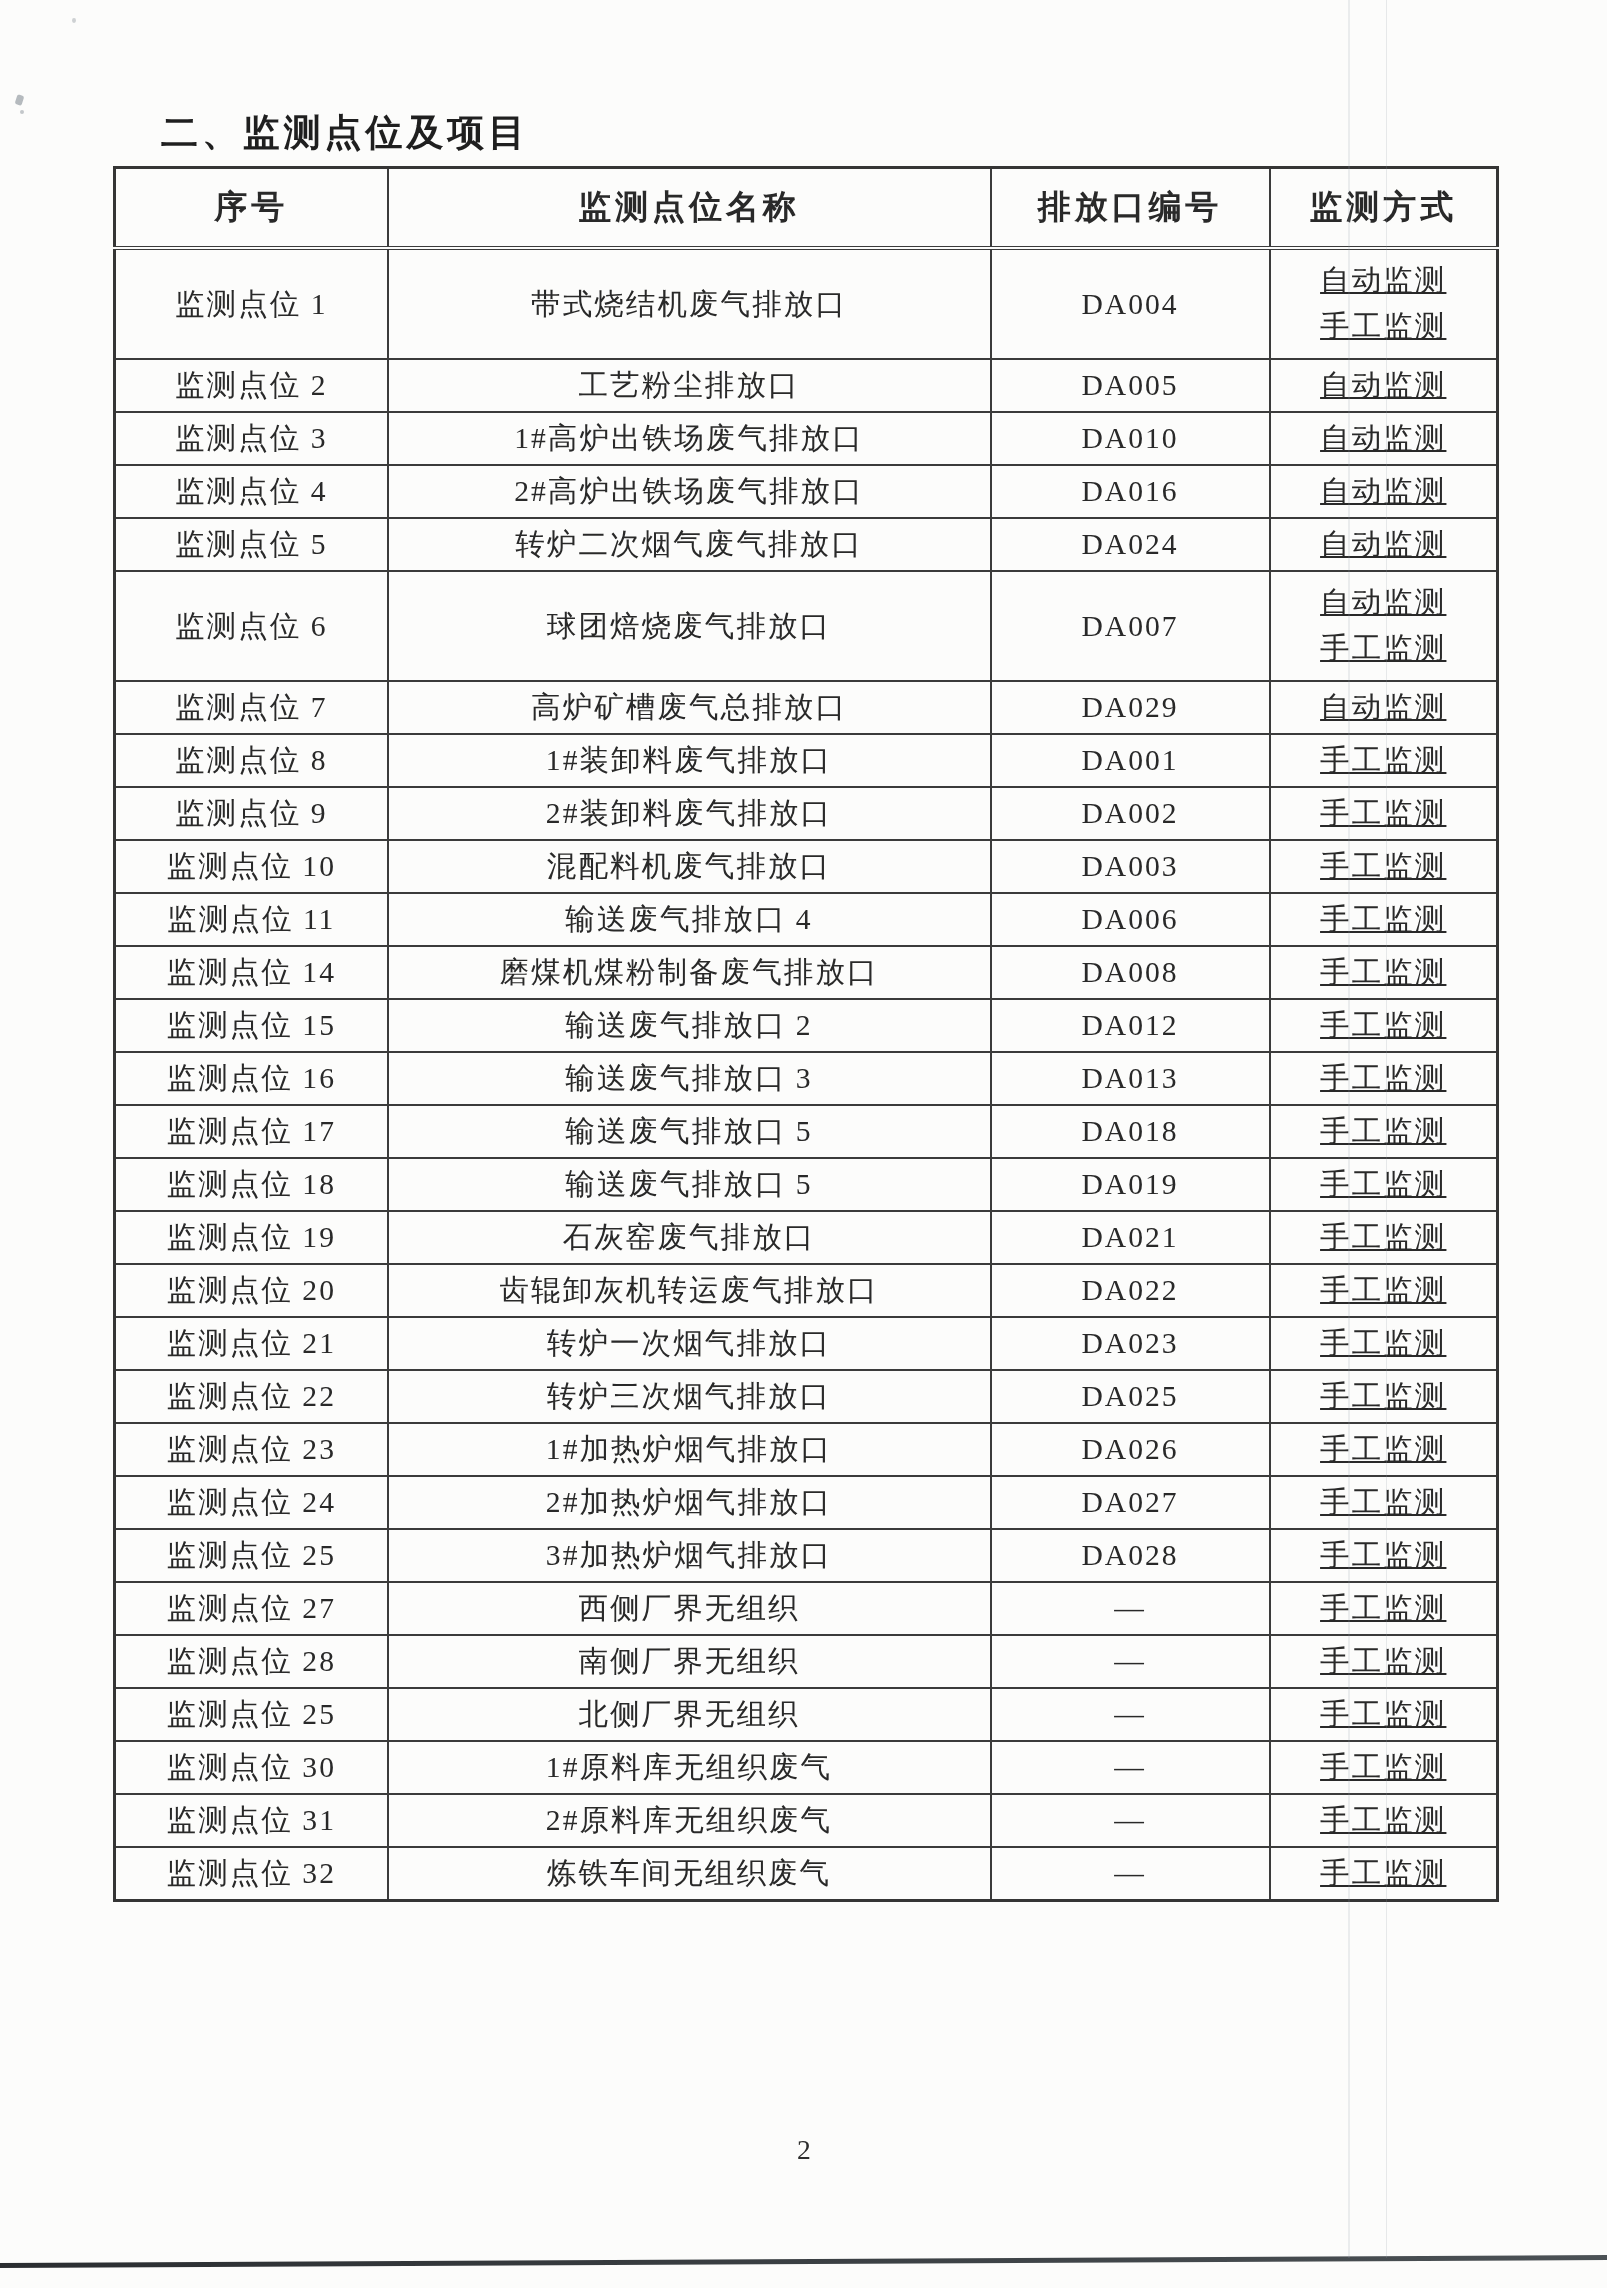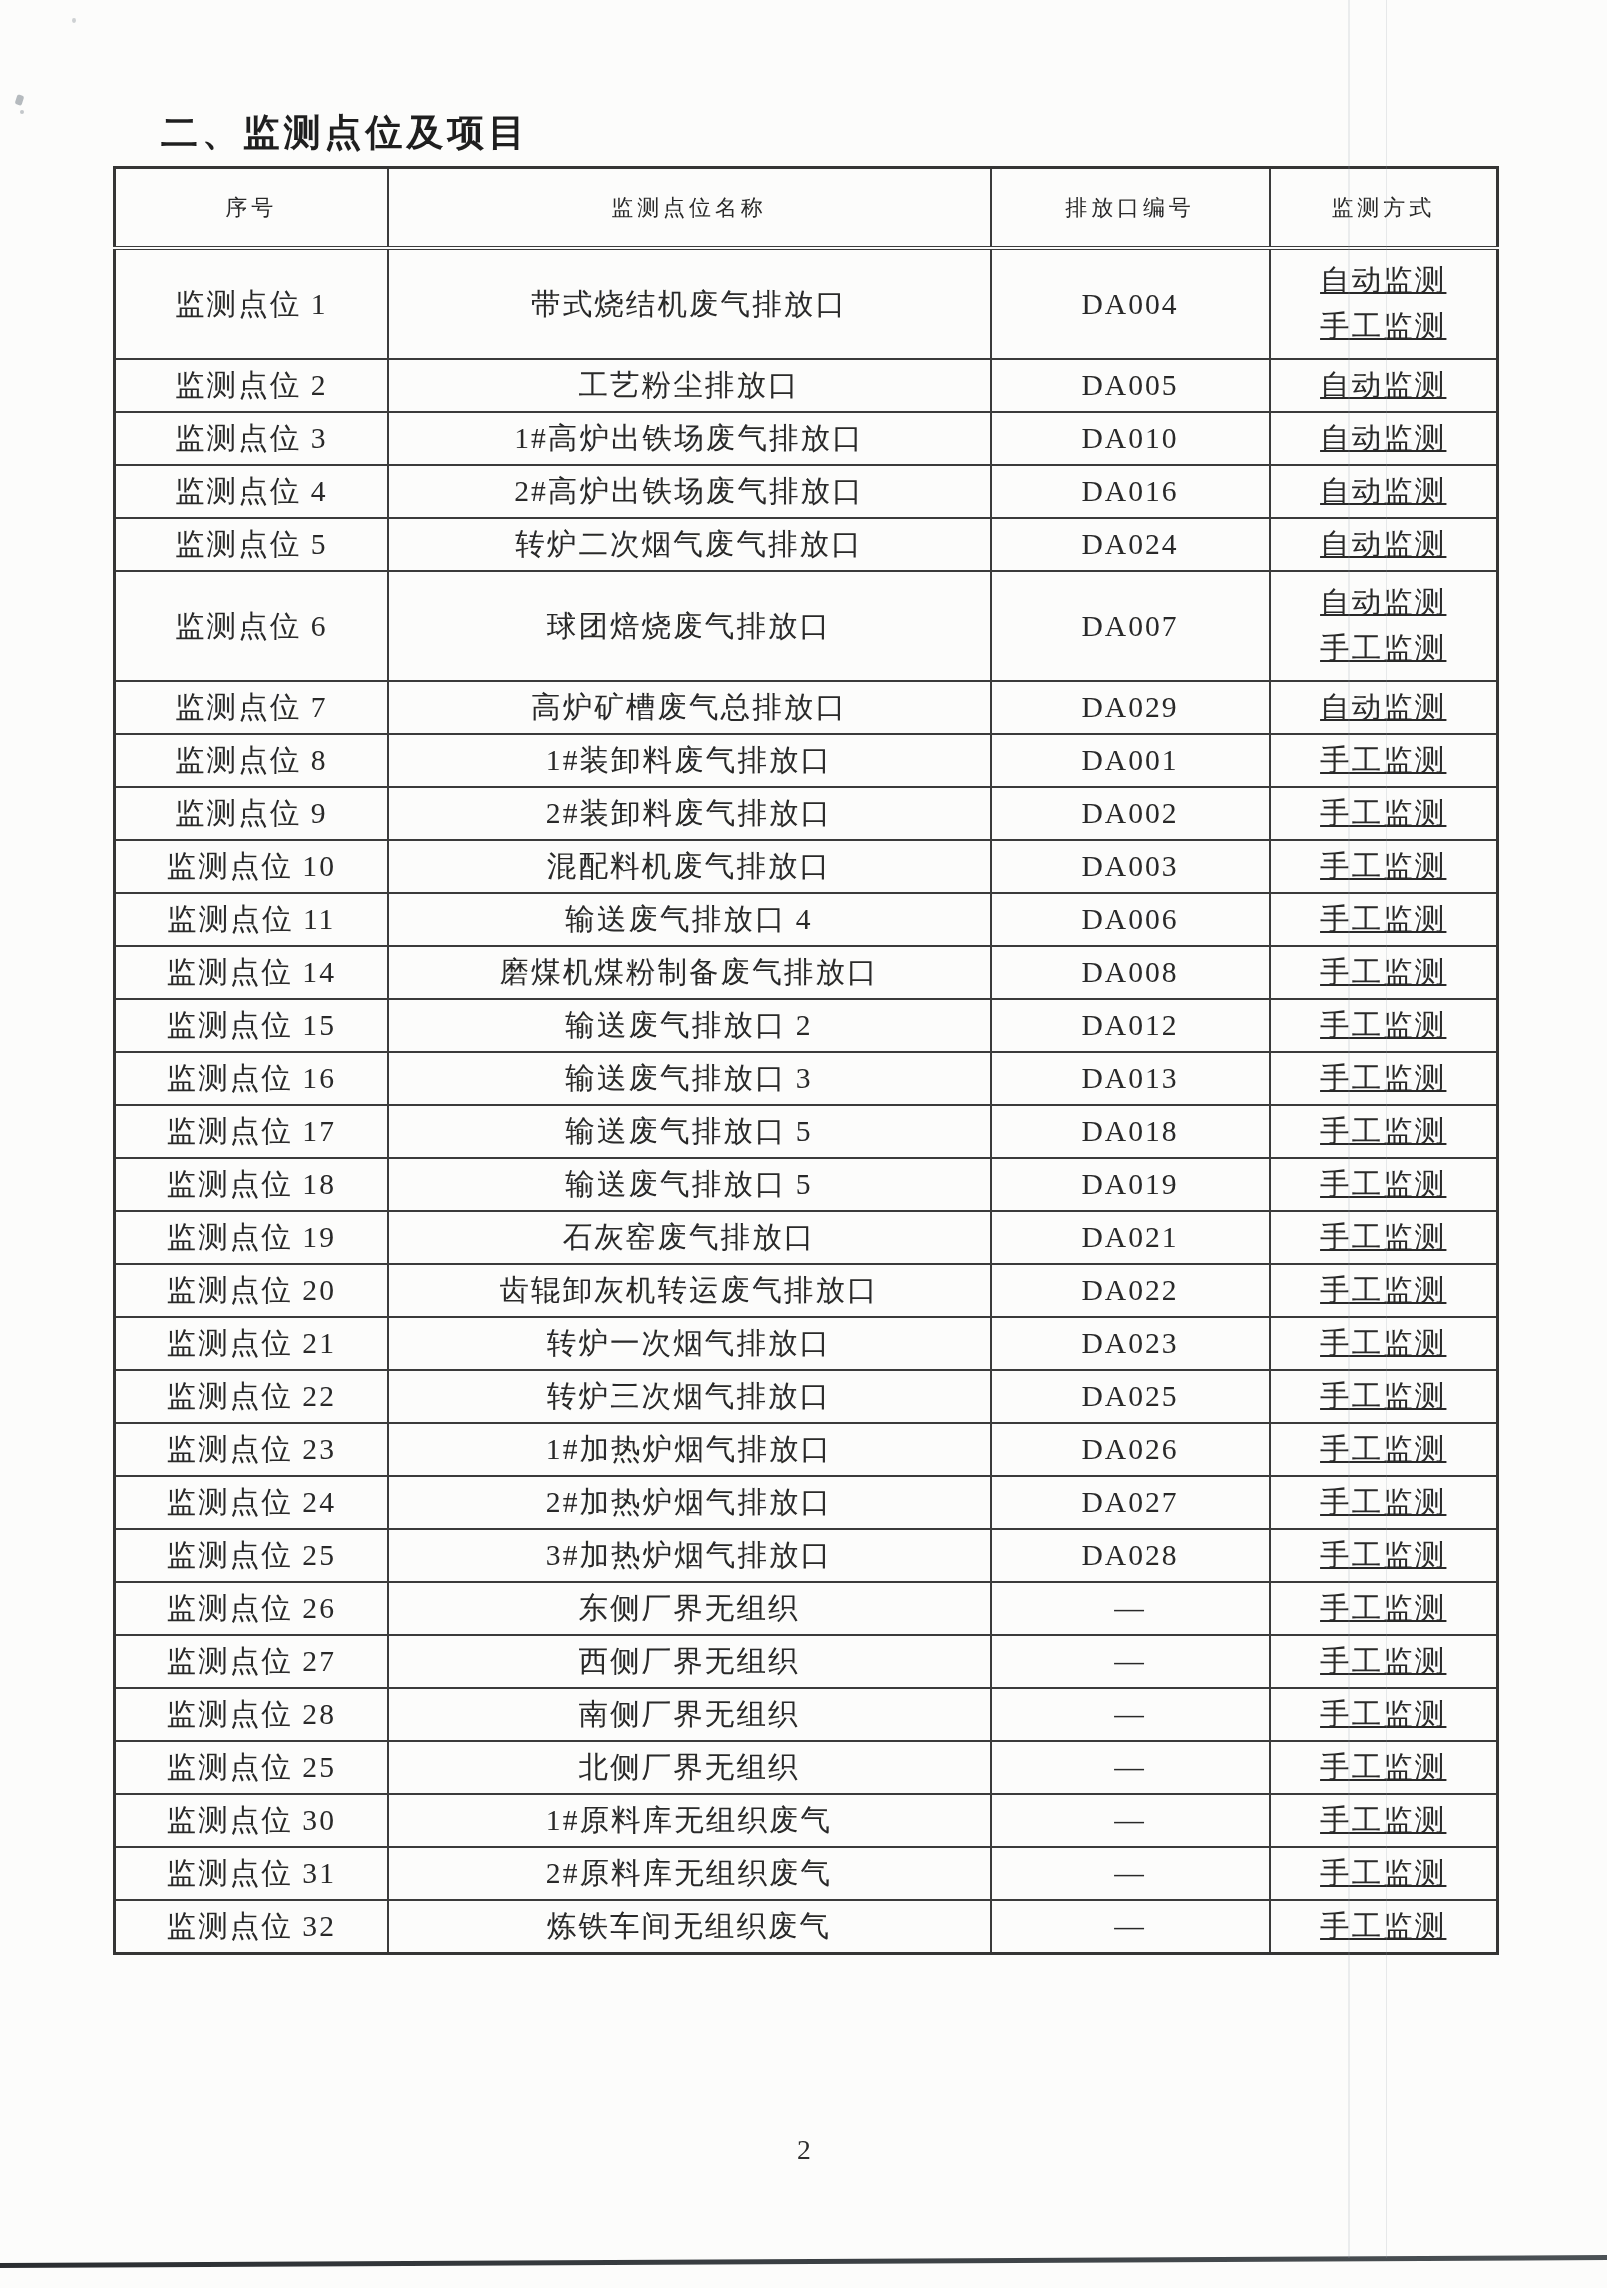--- a/index.html
+++ b/index.html
@@ -49,22 +49,22 @@
     letter-spacing: 2px;
     color: #292929;
     padding: 0 3.9px;
     overflow: hidden;
   }
   .monitoring-table {
     border: 3px solid #353535;
   }
   .monitoring-table thead th {
     height: 77px;
-    font-size: 22px;
-    font-weight: normal;
+    font-size: 33px;
+    font-weight: bold;
     letter-spacing: 3.9px;
     border-bottom: 4.9px double #3b3b3b;
   }
   .monitoring-table tbody tr td { height: 51px; }
   .monitoring-table tbody tr.row-tall td { height: 108px; }
   .c-method {
     white-space: pre-line;
     line-height: 1.55;
     text-decoration: underline;
   }
@@ -290,26 +290,20 @@
       <td class="c-outlet">DA027</td>
       <td class="c-method">手工监测</td>
     </tr>
         <tr>
       <td class="c-seq">监测点位 25</td>
       <td class="c-name">3#加热炉烟气排放口</td>
       <td class="c-outlet">DA028</td>
       <td class="c-method">手工监测</td>
     </tr>
         <tr>
-      <td class="c-seq">监测点位 26</td>
-      <td class="c-name">东侧厂界无组织</td>
-      <td class="c-outlet">—</td>
-      <td class="c-method">手工监测</td>
-    </tr>
-        <tr>
       <td class="c-seq">监测点位 27</td>
       <td class="c-name">西侧厂界无组织</td>
       <td class="c-outlet">—</td>
       <td class="c-method">手工监测</td>
     </tr>
         <tr>
       <td class="c-seq">监测点位 28</td>
       <td class="c-name">南侧厂界无组织</td>
       <td class="c-outlet">—</td>
       <td class="c-method">手工监测</td>

